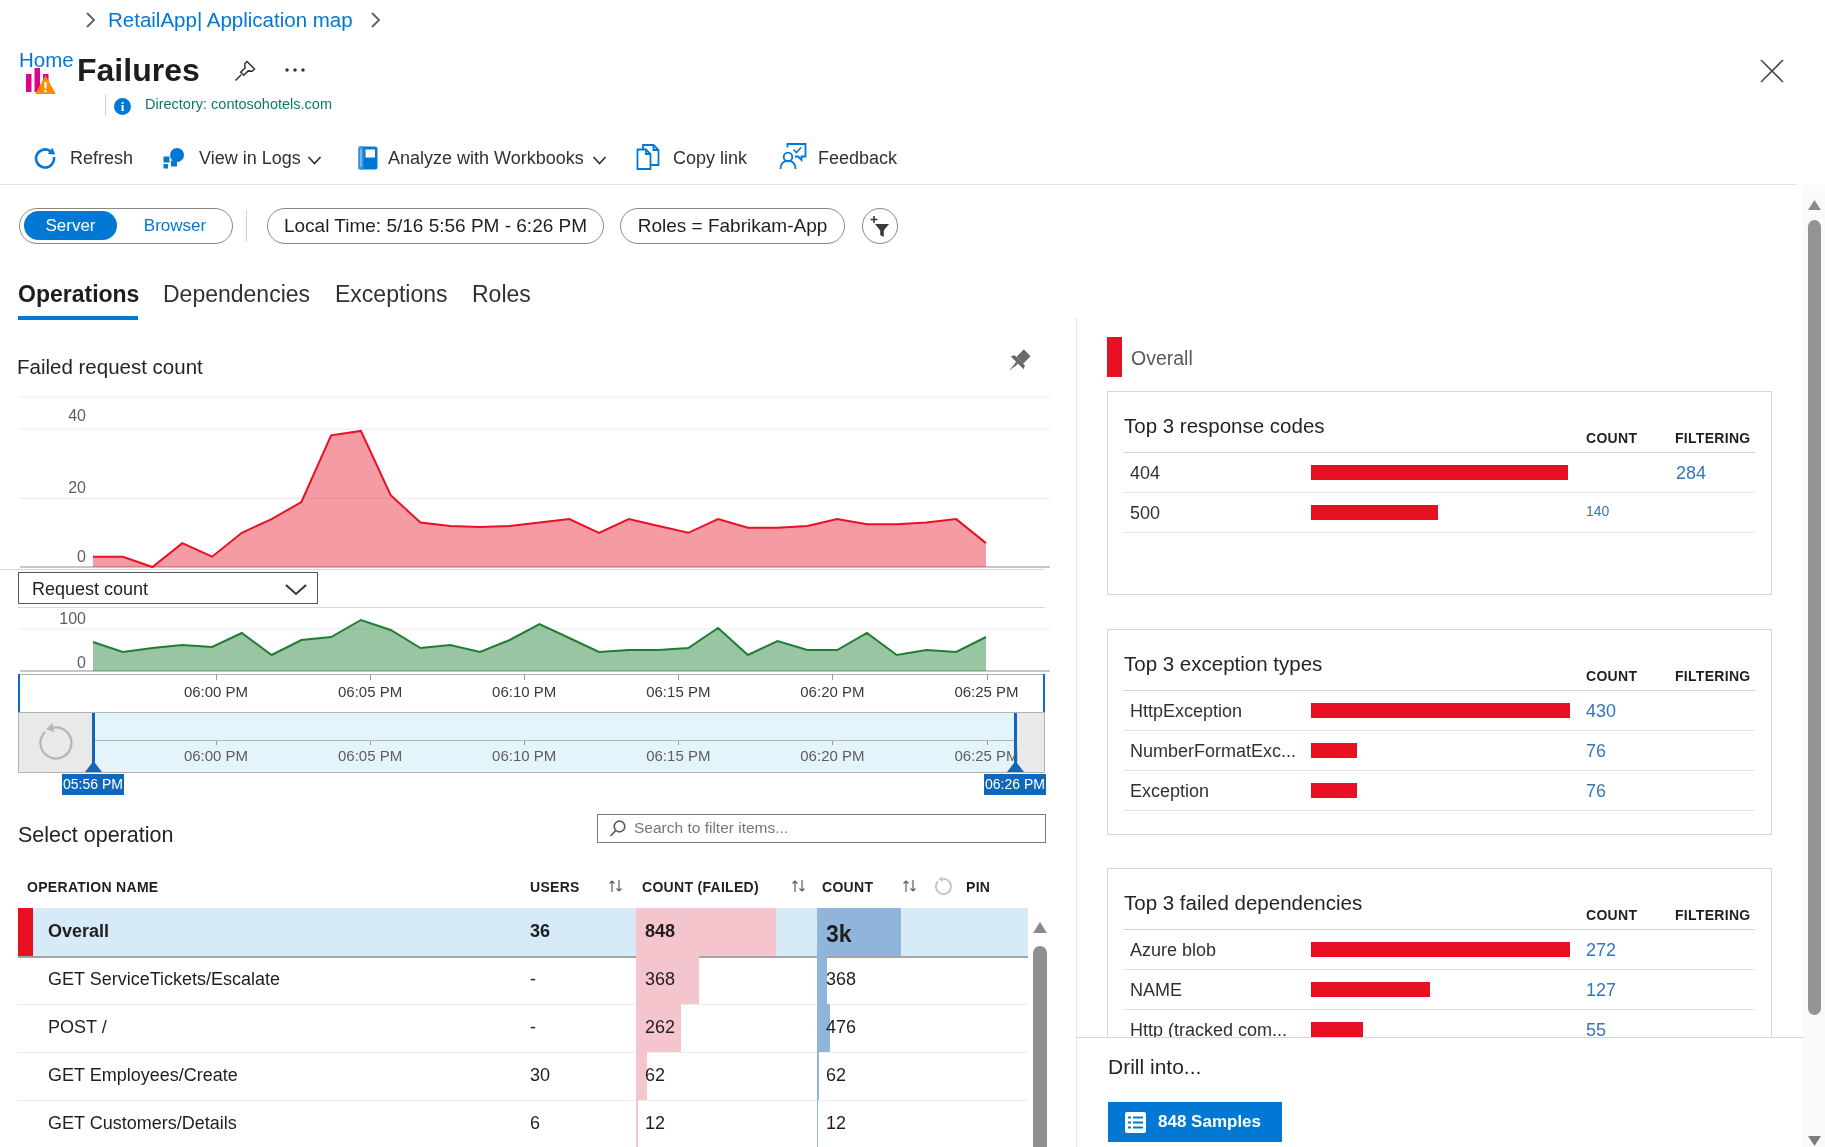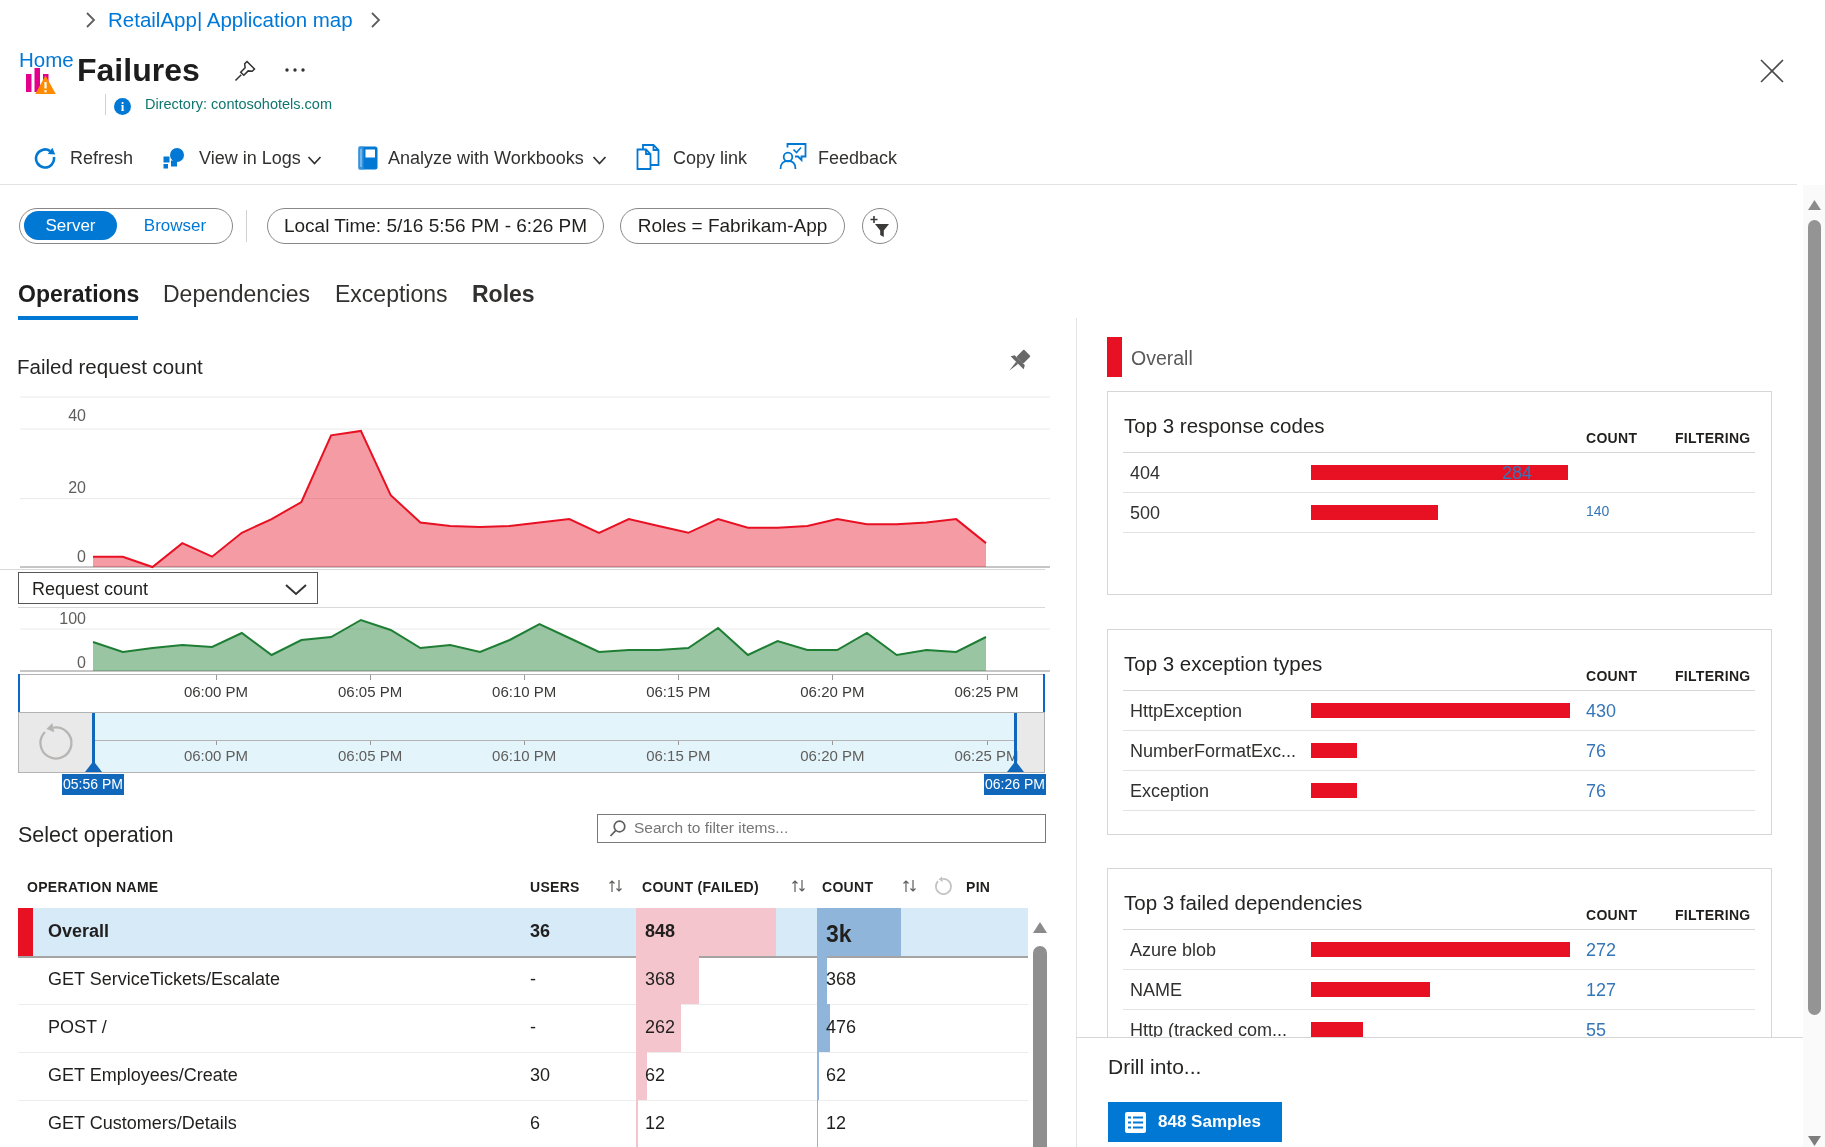--- a/index.html
+++ b/index.html
@@ -110,21 +110,21 @@
 <div class="abs" style="left:620px; top:208px; width:225px; height:36px; border:1px solid #8a8886; border-radius:18px; font-size:19px; color:#201f1e; text-align:center; line-height:34px;">Roles = Fabrikam-App</div>
 <div class="abs" style="left:862px; top:208px; width:36px; height:36px; border:1px solid #8a8886; border-radius:50%;"></div>
 <svg class="abs" style="left:868px; top:214px;" width="24" height="24" viewBox="0 0 24 24">
   <path d="M7 10 L21 10 L15.8 16.5 L15.8 23 L12.2 21 L12.2 16.5 Z" fill="#3b3a39"></path>
   <path d="M2.5 5.5 L9.5 5.5 M6 2 L6 9" stroke="#3b3a39" stroke-width="1.6" fill="none"></path>
 </svg>
 
 <div class="abs" style="left:18px; top:281px; font-size:23px; font-weight:bold; color:#1d1d1d;">Operations</div>
 <div class="abs" style="left:163px; top:281px; font-size:23px; color:#323130;">Dependencies</div>
 <div class="abs" style="left:335px; top:281px; font-size:23px; color:#323130;">Exceptions</div>
-<div class="abs" style="left:472px; top:281px; font-size:23px; color:#323130;font-weight:bold;">Roles</div>
+<div class="abs" style="left:472px; top:281px; font-size:23px; color:#323130;">Roles</div>
 <div class="abs" style="left:18px; top:316px; width:120px; height:3.5px; background:#0078d4;"></div>
 
 <div class="abs" style="left:1076px; top:318px; width:1px; height:829px; background:#e3e3e3;"></div>
 
 <div class="abs" style="left:17px; top:355px; font-size:20.5px; color:#252423;">Failed request count</div>
 <svg class="abs" style="left:1002px; top:346px;" width="32" height="32" viewBox="0 0 32 32">
   <g transform="rotate(45 16 16)" fill="#686868">
     <rect x="11.2" y="3" width="9.6" height="10.5" rx="1"></rect>
     <polygon points="8.8,13.5 23.2,13.5 25.2,17.2 6.8,17.2"></polygon>
     <polygon points="14.6,17.2 17.4,17.2 16,28.5"></polygon>
@@ -293,21 +293,21 @@
 <div id="rightpanel">
     <div class="abs" style="left:1107px; top:337px; width:15px; height:40px; background:#e81123;"></div>
     <div class="abs" style="left:1131px; top:347px; font-size:19.5px; color:#595959;">Overall</div>
     <div class="abs" style="left:1107px; top:391px; width:665px; height:204px; border:1px solid #d6d6d6; background:#fff;"></div>
     <div class="abs" style="left:1124px; top:414px; font-size:20.5px; color:#252423;">Top 3 response codes</div>
     <div class="abs" style="left:1586px; top:430px; font-size:14px; font-weight:bold; letter-spacing:0.3px; color:#201f1e;">COUNT</div>
     <div class="abs" style="left:1675px; top:430px; font-size:14px; font-weight:bold; letter-spacing:0.3px; color:#201f1e;">FILTERING</div>
     <div class="abs" style="left:1123px; top:452px; width:632px; height:1px; background:#d6d6d6;"></div>
     <div class="abs" style="left:1130px; top:463px; font-size:18px; color:#323130;">404</div>
     <div class="abs" style="left:1311px; top:465px; width:257px; height:15px; background:#e81123;"></div>
-    <div class="abs" style="left:1502px; top:463px; font-size:18px; color:#3576b8;">284</div>
+    <div class="abs" style="left:1676px; top:463px; font-size:18px; color:#3576b8;">284</div>
     <div class="abs" style="left:1123px; top:492px; width:632px; height:1px; background:#e3e3e3;"></div>
     <div class="abs" style="left:1130px; top:503px; font-size:18px; color:#323130;">500</div>
     <div class="abs" style="left:1311px; top:505px; width:127px; height:15px; background:#e81123;"></div>
     <div class="abs" style="left:1586px; top:503px; font-size:14px; color:#3576b8;">140</div>
     <div class="abs" style="left:1123px; top:532px; width:632px; height:1px; background:#e3e3e3;"></div>
     <div class="abs" style="left:1107px; top:629px; width:665px; height:206px; border:1px solid #d6d6d6; background:#fff;"></div>
     <div class="abs" style="left:1124px; top:652px; font-size:20.5px; color:#252423;">Top 3 exception types</div>
     <div class="abs" style="left:1586px; top:668px; font-size:14px; font-weight:bold; letter-spacing:0.3px; color:#201f1e;">COUNT</div>
     <div class="abs" style="left:1675px; top:668px; font-size:14px; font-weight:bold; letter-spacing:0.3px; color:#201f1e;">FILTERING</div>
     <div class="abs" style="left:1123px; top:690px; width:632px; height:1px; background:#d6d6d6;"></div>

